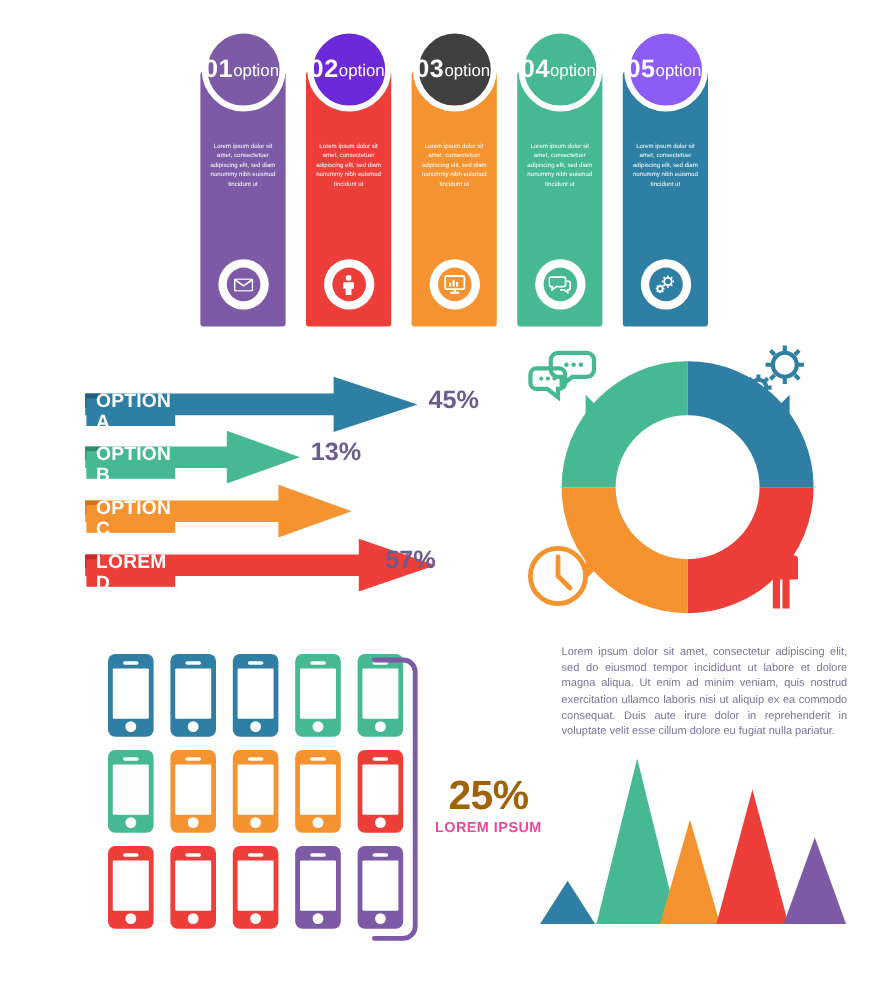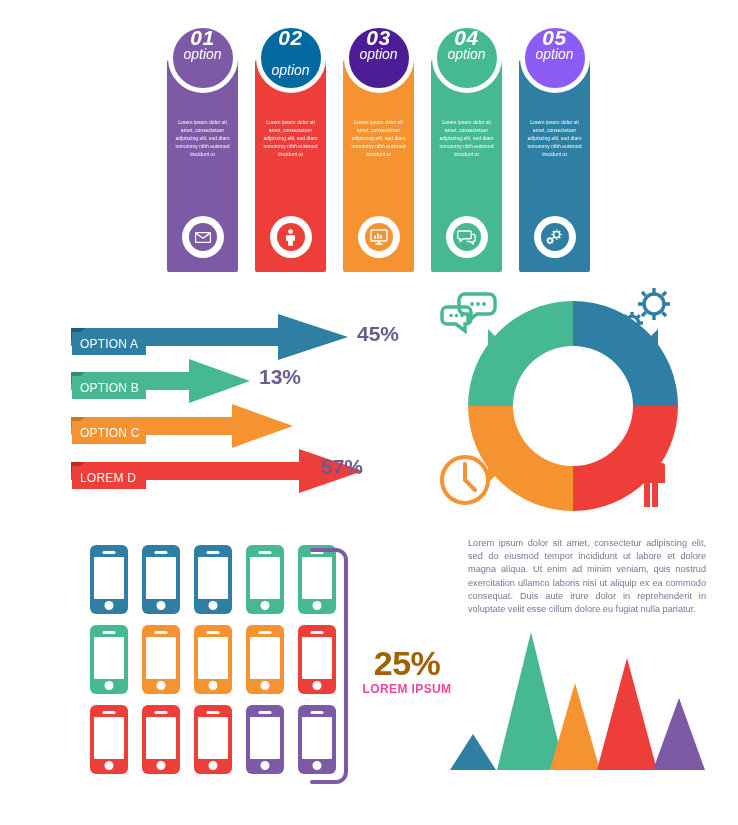--- a/index.html
+++ b/index.html
@@ -36,25 +36,24 @@
   .banner-circle {
     position: absolute;
     left: 50%;
     top: -37px;
     transform: translateX(-50%);
     width: 70px; height: 70px;
     border-radius: 50%;
     border: 5px solid #ffffff;
     box-sizing: border-box;
     display: flex;
-    flex-direction: column;
+    flex-direction: row;
     align-items: center;
-    justify-content: flex-start;
+    justify-content: flex-end;
     color: #ffffff;
-    font-style: italic;
   }
   .banner-num {
     font-size: 21px;
     font-weight: bold;
     line-height: 20px;
     letter-spacing: 0.5px;
   }
   .banner-opt {
     font-size: 14px;
     line-height: 11px;
@@ -100,22 +99,22 @@
   .arrow-row svg { display: block; }
   .arrow-tab {
     position: absolute;
     left: 72px;
     height: 23px;
     display: flex;
     align-items: center;
     padding-left: 8px;
     box-sizing: border-box;
     color: #ffffff;
-    font-size: 12px;
-    font-weight: normal;
+    font-size: 16px;
+    font-weight: bold;
     letter-spacing: 0.2px;
   }
   .arrow-pct {
     position: absolute;
     color: #6b5b8e;
     font-size: 21px;
     font-weight: bold;
   }
 
   
@@ -234,42 +233,42 @@
     <div class="banner-body" style="background:#EE3E3A;"></div>
     <div class="banner-text">Lorem ipsum dolor sit amet, consectetuer adipiscing elit, sed diam nonummy nibh euismod tincidunt ut</div>
     <div class="banner-iconwrap">
       <div class="banner-iconinner" style="background:#EE3E3A;">
         <svg width="11" height="17" viewBox="0 0 11 17">
           <circle cx="5.5" cy="2.6" r="2.4" fill="#ffffff"></circle>
           <path d="M2.1 6.2 h6.8 a1.1 1.1 0 0 1 1.1 1.1 v4.4 h-2.1 v5.1 h-4.8 v-5.1 h-2.1 v-4.4 a1.1 1.1 0 0 1 1.1 -1.1 z" fill="#ffffff"></path>
         </svg>
       </div>
     </div>
-    <div class="banner-circle" style="background:#0369a1;gap:16px;">
+    <div class="banner-circle" style="background:#6d28d9;">
       <div class="banner-num">02</div>
       <div class="banner-opt">option</div>
     </div>
   </div>
 
   <div class="banner" style="left:343px;">
     <div class="banner-body" style="background:#F59331;"></div>
     <div class="banner-text">Lorem ipsum dolor sit amet, consectetuer adipiscing elit, sed diam nonummy nibh euismod tincidunt ut</div>
     <div class="banner-iconwrap">
       <div class="banner-iconinner" style="background:#F59331;">
         <svg width="18" height="16" viewBox="0 0 18 16">
           <rect x="1" y="1" width="16" height="11" rx="1.2" fill="none" stroke="#ffffff" stroke-width="1.5"></rect>
           <rect x="4.2" y="6.6" width="1.8" height="3.2" fill="#ffffff"></rect>
           <rect x="7.1" y="4.6" width="1.8" height="5.2" fill="#ffffff"></rect>
           <rect x="10" y="6" width="1.8" height="3.8" fill="#ffffff"></rect>
           <rect x="8.1" y="12.3" width="1.8" height="2.2" fill="#ffffff"></rect>
           <rect x="5.3" y="14.2" width="7.4" height="1.5" rx="0.7" fill="#ffffff"></rect>
         </svg>
       </div>
     </div>
-    <div class="banner-circle" style="background:#4c1d95;">
+    <div class="banner-circle" style="background:#404040;">
       <div class="banner-num">03</div>
       <div class="banner-opt">option</div>
     </div>
   </div>
 
   <div class="banner" style="left:431px;">
     <div class="banner-body" style="background:#46B994;"></div>
     <div class="banner-text">Lorem ipsum dolor sit amet, consectetuer adipiscing elit, sed diam nonummy nibh euismod tincidunt ut</div>
     <div class="banner-iconwrap">
       <div class="banner-iconinner" style="background:#46B994;">

